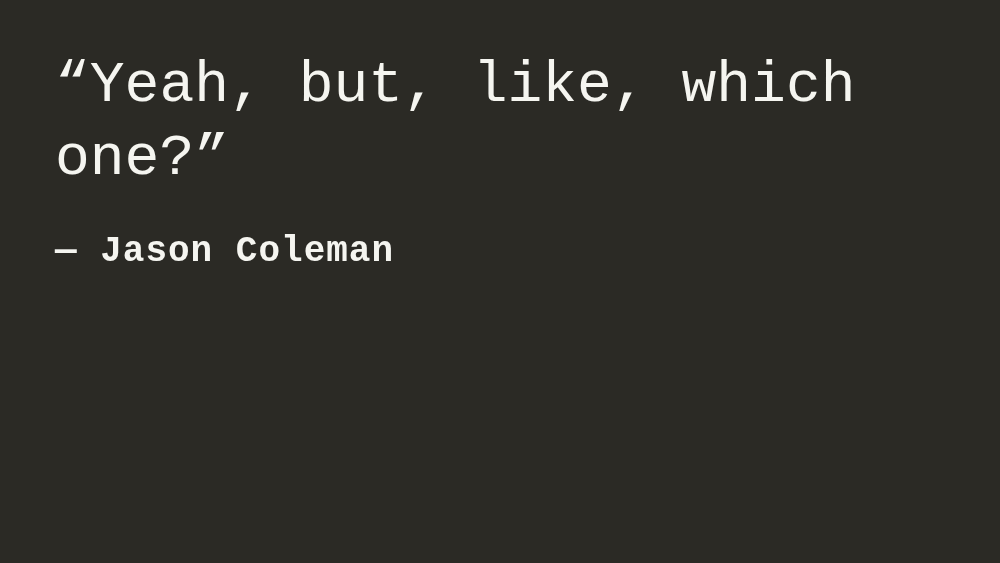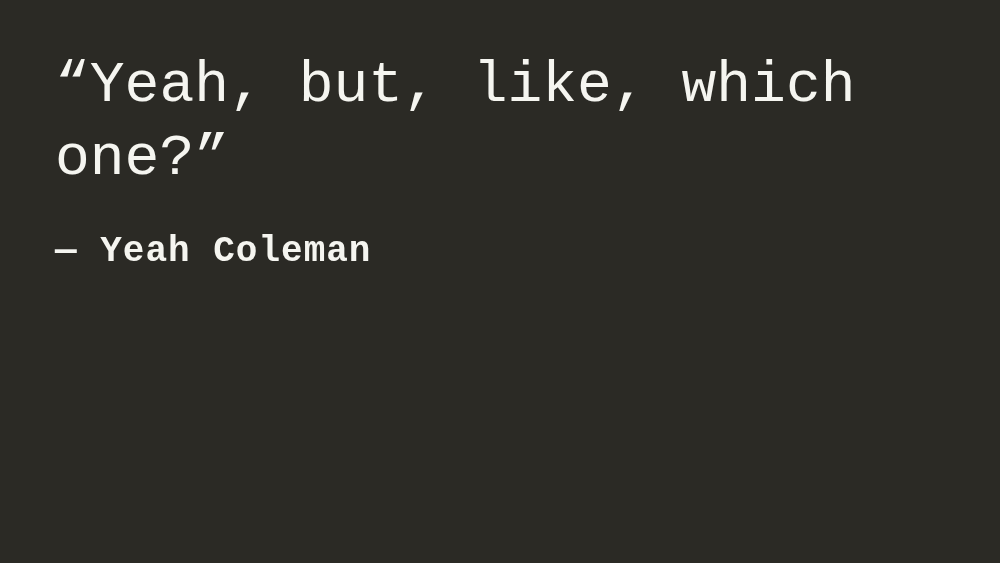--- a/index.html
+++ b/index.html
@@ -29,13 +29,13 @@
       font-weight: bold;
       color: #f5f5f0;
       letter-spacing: 1px;
     }
   </style>
 </head>
 <body>
 
 <div class="quote">“Yeah, but, like, which one?”</div>
 
-<div class="attribution">— Yeah Coleman</div>
+<div class="attribution">— Jason Coleman</div>
 
 </body></html>

